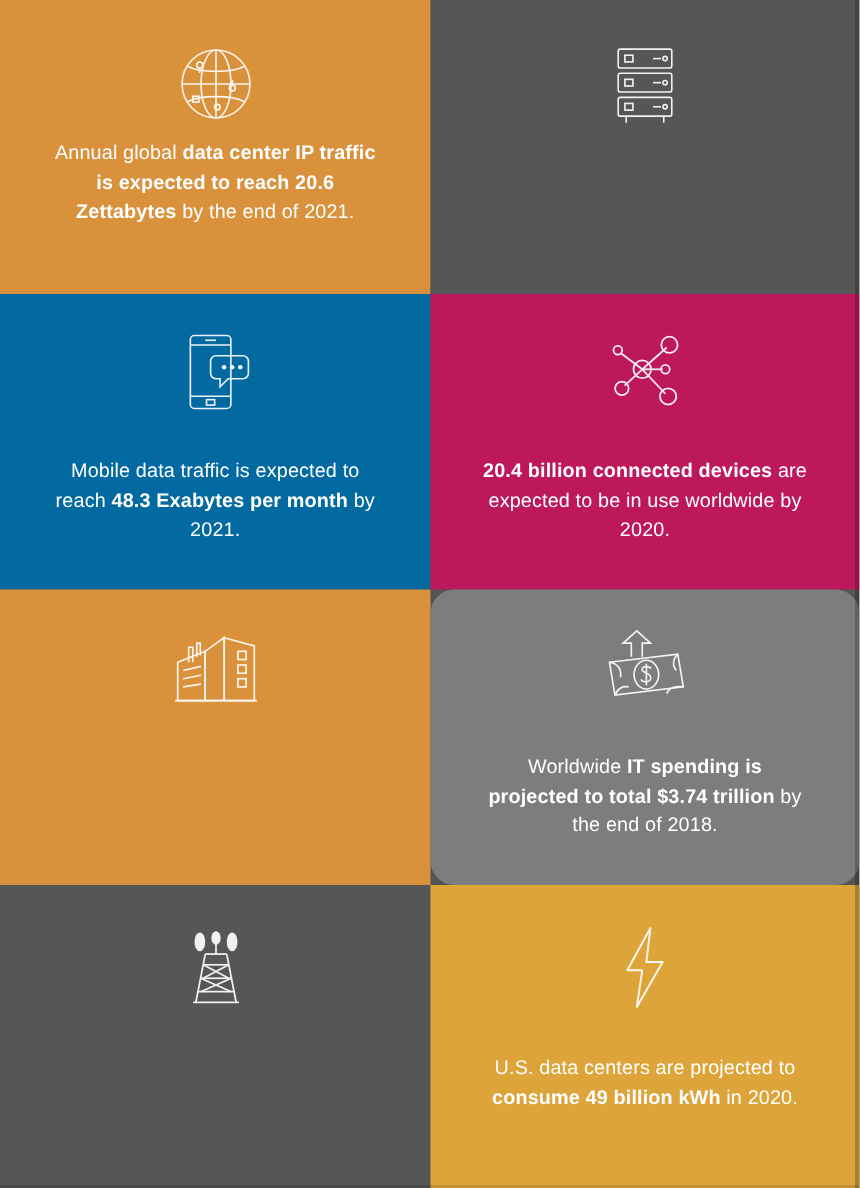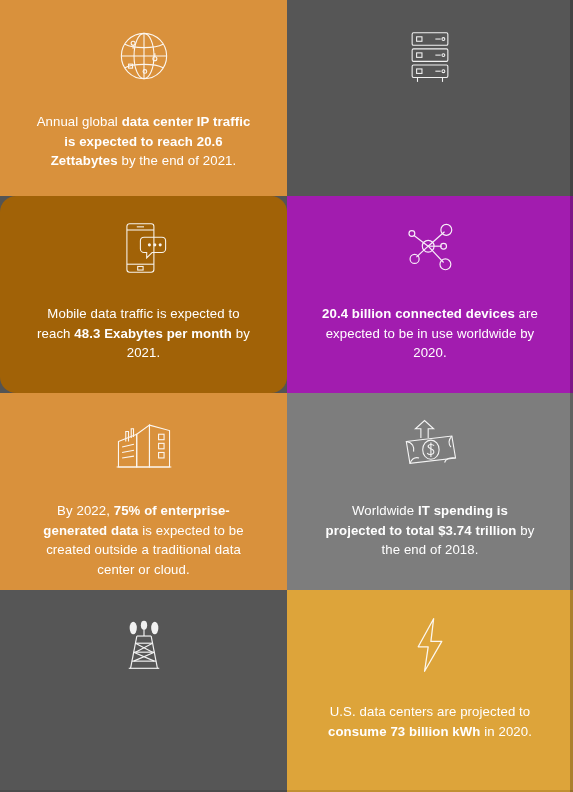--- a/index.html
+++ b/index.html
@@ -31,21 +31,21 @@
     flex-direction: column;
     align-items: center;
     justify-content: flex-start;
     box-sizing: border-box;
     overflow: hidden;
   }
   .bg-orange-dark { background: #d9913c; }
   .bg-orange      { background: #dda43a; }
   .bg-gray-dark   { background: #565656; }
   .bg-gray-light  { background: #97989a; }
-  .bg-gray-med    { background: #7d7d7d; }
+  .bg-gray-med    { background: #7d7d7d; border-radius: 16px; }
 
   .icon-wrap {
     height: 78px;
     display: flex;
     align-items: center;
     justify-content: center;
     width: 100%;
   }
   .r1 .icon-wrap { padding-top: 20px; height: 72px; }
   .r2 .icon-wrap { padding-top: 16px; height: 72px; }
@@ -61,21 +61,21 @@
     color: #ffffff;
     font-size: 13.2px;
     line-height: 19.6px;
     text-align: center;
     padding: 0 34px;
     font-weight: 400;
     letter-spacing: 0.1px;
     max-width: 100%;
     box-sizing: border-box;
   }
-  .r1 .stat-text { margin-top: 20px; }
+  .r1 .stat-text { margin-top: 0; }
   .r2 .stat-text { margin-top: 20px; }
   .r3 .stat-text { margin-top: 18px; }
   .r4 .stat-text { margin-top: 20px; }
 
   .stat-text b {
     font-weight: 700;
   }
   .edge-right {
     position: absolute;
     top: 0; right: 0;
@@ -131,38 +131,38 @@
           <circle cx="43" cy="31" r="1.6"></circle>
           <rect x="13" y="46.5" width="6" height="5"></rect>
           <line x1="34" y1="49" x2="40" y2="49"></line>
           <circle cx="43" cy="49" r="1.6"></circle>
           <line x1="14" y1="56" x2="14" y2="61"></line>
           <line x1="42" y1="56" x2="42" y2="61"></line>
         </svg>
       </div>
     </div>
 
-    <div class="cell r2 bg-gray-light" style="background: #a16207; border-radius: 16px;">
+    <div class="cell r2 bg-gray-light" style="background: #0369a1;">
       <div class="icon-wrap">
         <svg width="54" height="58" viewBox="0 0 60 64" fill="none" stroke="#ffffff" stroke-width="1.2">
           <rect x="11" y="5" width="30" height="54" rx="3"></rect>
           <line x1="11" y1="12" x2="41" y2="12"></line>
           <line x1="11" y1="50" x2="41" y2="50"></line>
           <line x1="22" y1="8.5" x2="30" y2="8.5"></line>
           <rect x="23" y="52.5" width="6" height="4"></rect>
           <path d="M30 20 h20 a4 4 0 0 1 4 4 v9 a4 4 0 0 1 -4 4 h-11 l-6 6 v-6 h-3 a4 4 0 0 1 -4 -4 v-9 a4 4 0 0 1 4 -4 z" fill="none"></path>
           <circle cx="36" cy="28.5" r="1.7" fill="#ffffff" stroke="none"></circle>
           <circle cx="42" cy="28.5" r="1.7" fill="#ffffff" stroke="none"></circle>
           <circle cx="48" cy="28.5" r="1.7" fill="#ffffff" stroke="none"></circle>
         </svg>
       </div>
       <div class="stat-text">Mobile data traffic is expected to reach <b>48.3 Exabytes per month</b> by 2021.</div>
     </div>
 
-    <div class="cell r2 bg-orange" style="background: #a21caf;">
+    <div class="cell r2 bg-orange" style="background: #be185d;">
       <div class="icon-wrap">
         <svg width="58" height="58" viewBox="0 0 64 64" fill="none" stroke="#ffffff" stroke-width="1.3">
           <line x1="30" y1="30" x2="14" y2="18"></line>
           <line x1="30" y1="30" x2="48" y2="14"></line>
           <line x1="30" y1="30" x2="45" y2="30"></line>
           <line x1="30" y1="30" x2="17" y2="42"></line>
           <line x1="30" y1="30" x2="47" y2="48"></line>
           <circle cx="30" cy="30" r="6.5"></circle>
           <circle cx="12" cy="16" r="3.2"></circle>
           <circle cx="50" cy="12" r="6"></circle>
@@ -184,21 +184,20 @@
           <line x1="10" y1="36" x2="23" y2="33.5"></line>
           <line x1="10" y1="42" x2="23" y2="40"></line>
           <rect x="50" y="16" width="6" height="6"></rect>
           <rect x="50" y="26" width="6" height="6"></rect>
           <rect x="50" y="36" width="6" height="6"></rect>
           <path d="M14 24 L14 13 L17 13 L17 24"></path>
           <path d="M20 20 L20 10 L22.5 10 L22.5 19"></path>
           <line x1="4" y1="52" x2="64" y2="52"></line>
         </svg>
       </div>
-      <div class="stat-text">By 2022, <b>75% of enterprise-generated data</b> is expected to be created outside a traditional data center or cloud.</div>
     </div>
 
     <div class="cell r3 bg-gray-med" style="background: rgb(125, 125, 125);">
       <div class="icon-wrap">
         <svg width="62" height="56" viewBox="0 0 68 60" fill="none" stroke="#ffffff" stroke-width="1.2">
           <path d="M24 20 L24 10 L18 10 L28 1 L38 10 L32 10 L32 20"></path>
           <path d="M8 24 L58 18 L62 42 L12 48 Z"></path>
           <path d="M8 24 C15 25, 17 30, 16 35"></path>
           <path d="M58 18 C54 22, 54 27, 57 30"></path>
           <path d="M12 48 C14 43, 18 41, 22 42"></path>
@@ -232,19 +231,19 @@
         </svg>
       </div>
     </div>
 
     <div class="cell r4 bg-orange" style="background: rgb(221, 164, 58);">
       <div class="icon-wrap">
         <svg width="44" height="58" viewBox="0 0 44 64" fill="none" stroke="#ffffff" stroke-width="1.4" stroke-linejoin="round">
           <path d="M26 3 L9 34 L20 34 L16 61 L35 28 L23 28 Z"></path>
         </svg>
       </div>
-      <div class="stat-text">U.S. data centers are projected to <b>consume 73 billion kWh</b> in 2020.</div>
+      <div class="stat-text">U.S. data centers are projected to <b>consume 49 billion kWh</b> in 2020.</div>
     </div>
 
   </div>
   <div class="edge-right"></div>
   <div class="edge-bottom"></div>
 </div>
 
 </body></html>

